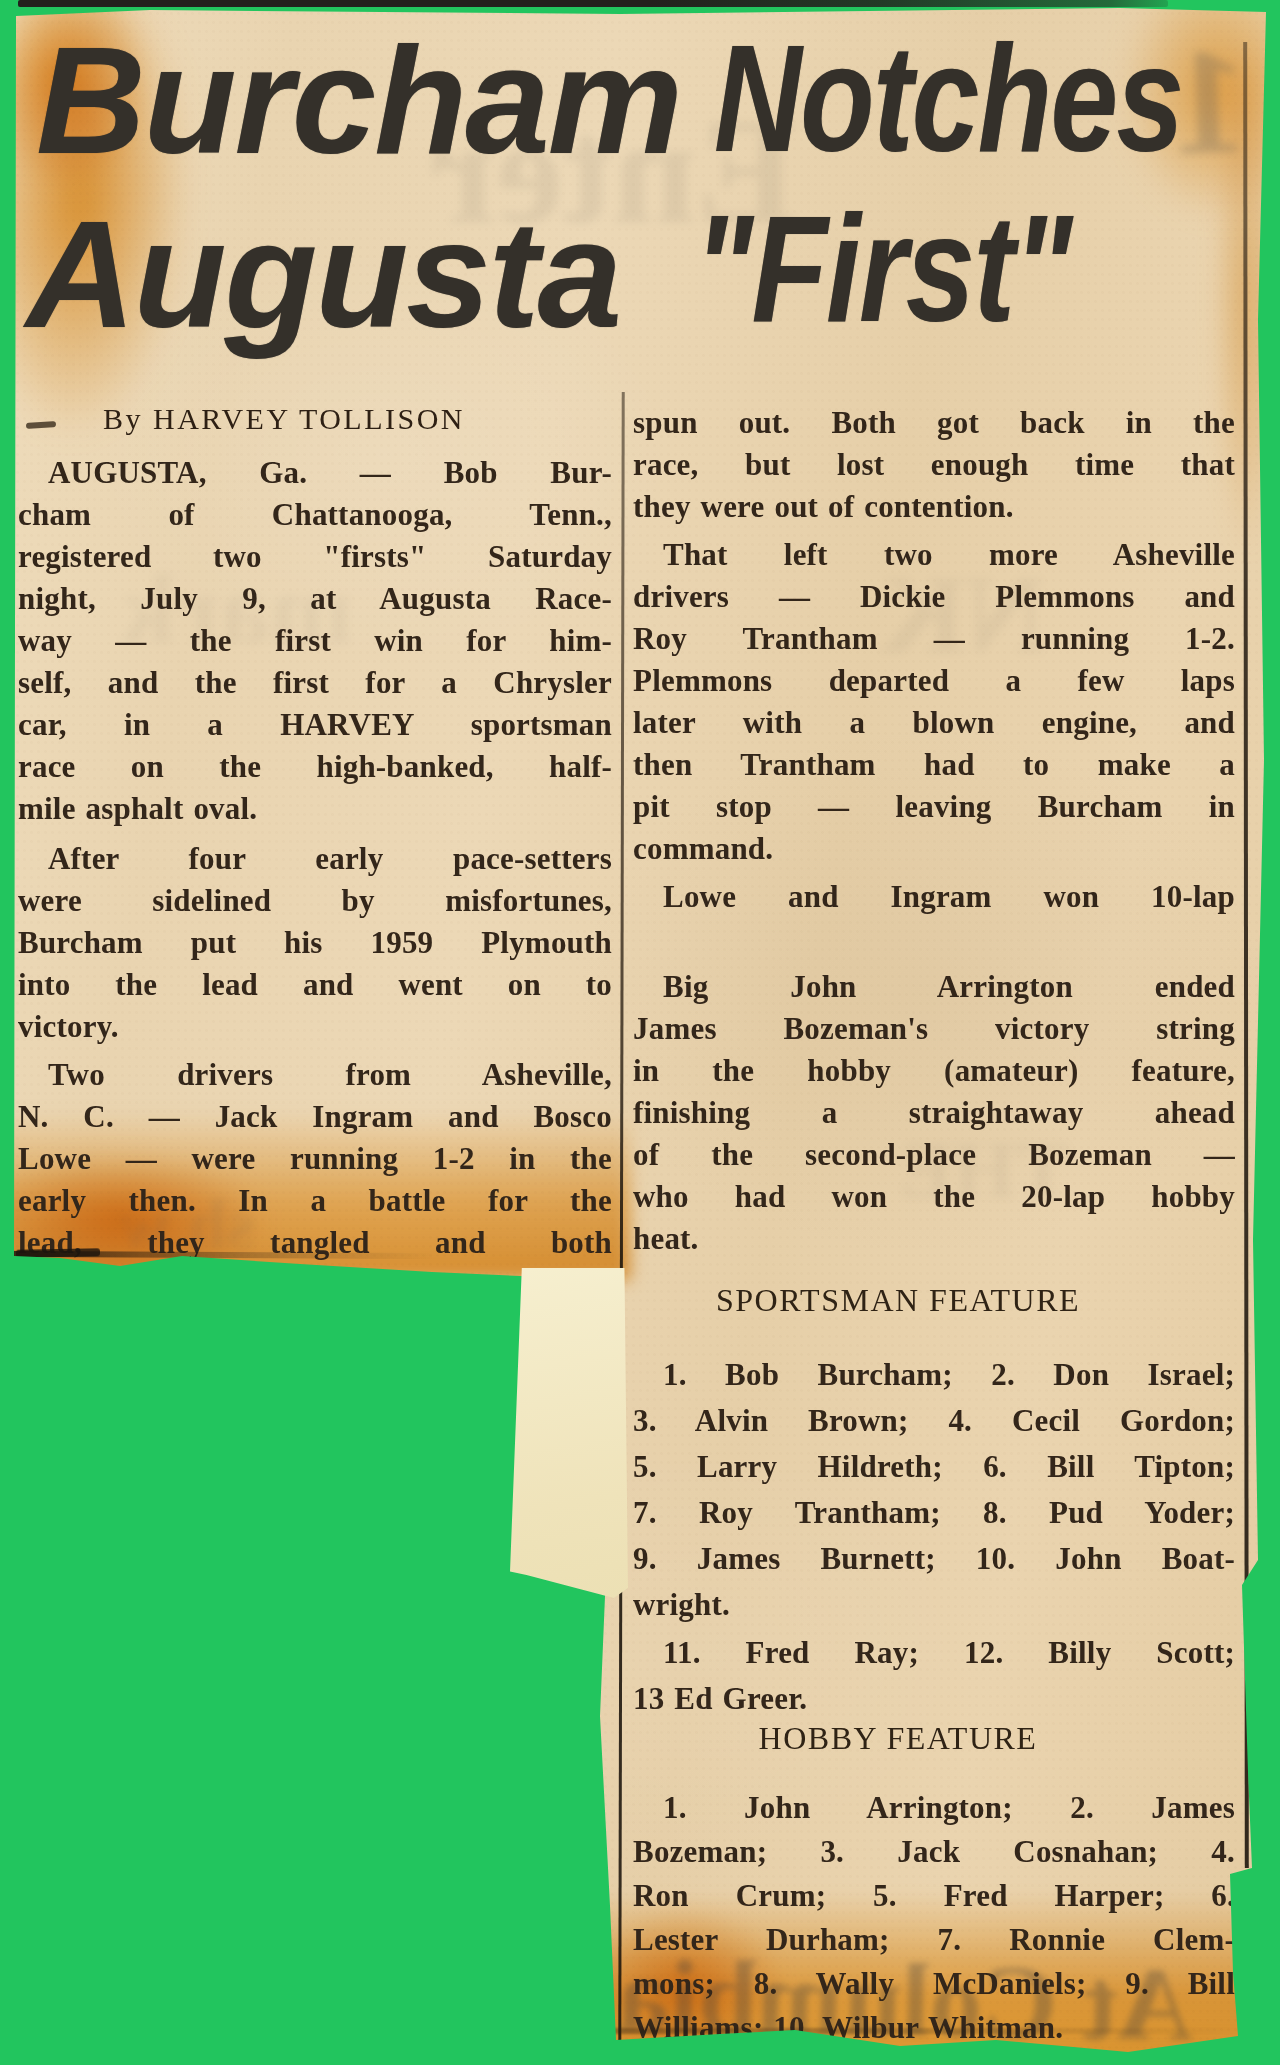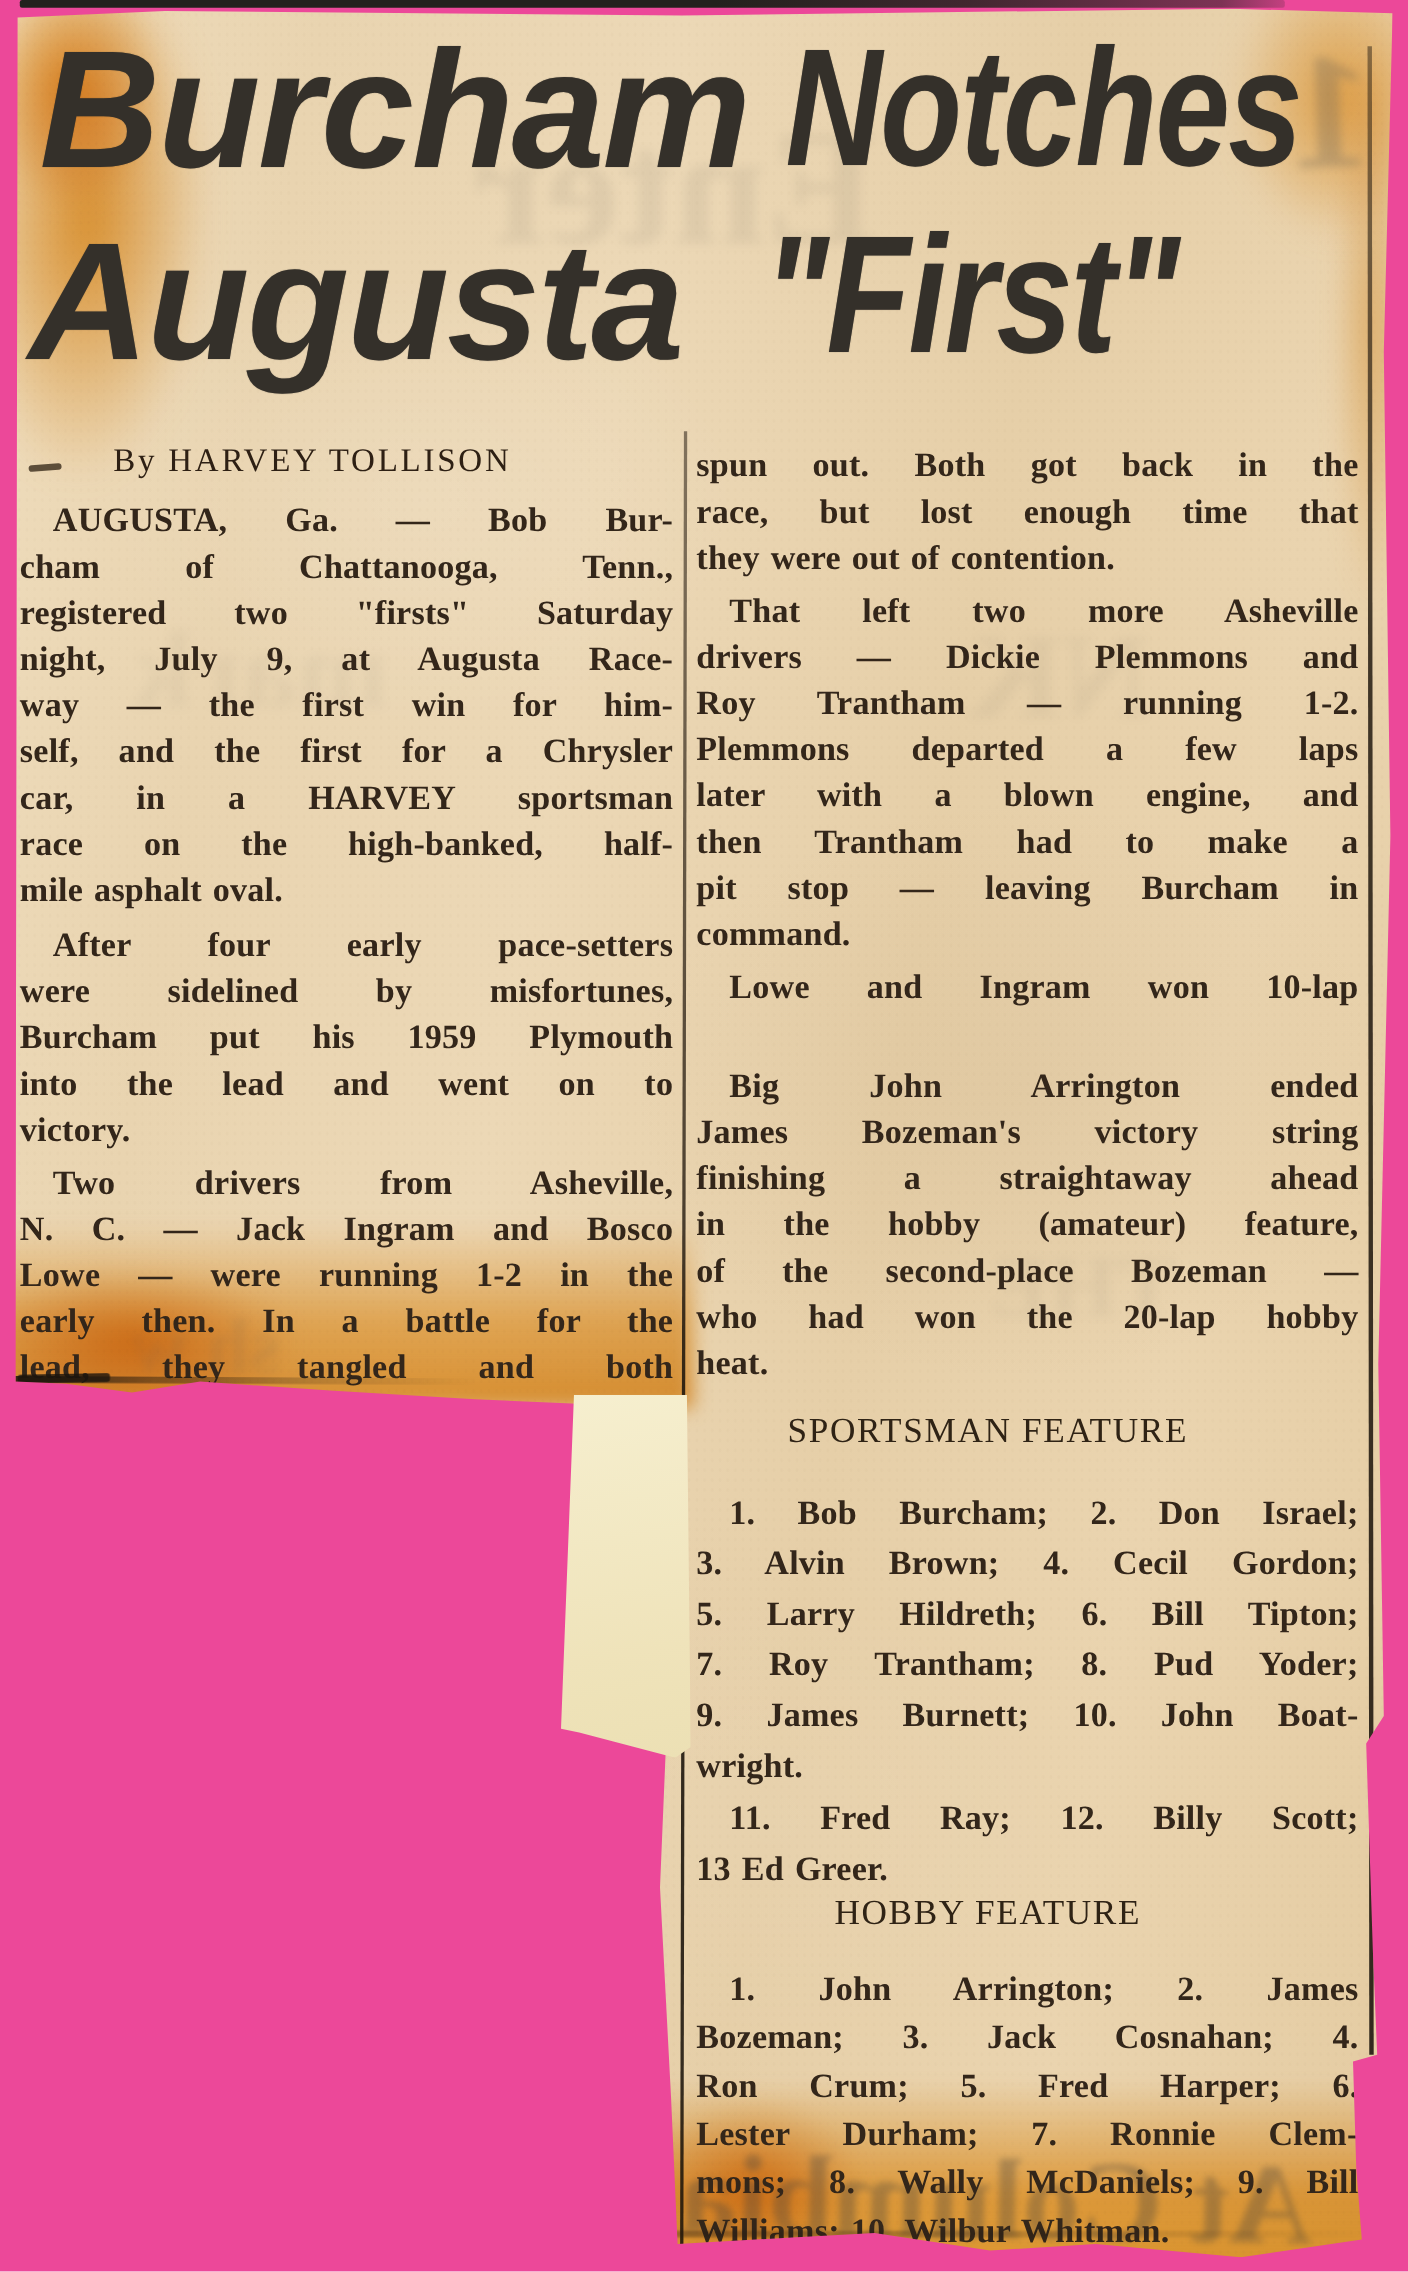--- a/index.html
+++ b/index.html
@@ -1,16 +1,16 @@
 <!DOCTYPE html>
 <html><head>
 <meta charset="utf-8">
 <style>
   html,body{margin:0;padding:0;background:#ffffff;}
-  .scan{position:relative;width:1280px;height:2065px;background:#ec4899;overflow:hidden;
+  .scan{position:relative;width:1280px;height:2065px;background:#22c55e;overflow:hidden;
         font-family:"Liberation Serif","DejaVu Serif",serif;}
   
   .topline{position:absolute;left:18px;top:0;width:1150px;height:7px;border-radius:2px;
            background:linear-gradient(to right,#23211d 0 55%,rgba(35,33,29,.85) 75%,rgba(35,33,29,.55) 95%,rgba(35,33,29,.2));}
   
   .clip{position:absolute;left:0;top:0;width:1280px;height:2065px;
         background:linear-gradient(100deg,#efddbd 0%,#e9d4b0 18%,#ecd8b6 38%,#e6cfa8 60%,#ead4af 78%,#e4cba1 100%);
         clip-path:polygon(16px 16px,150px 10px,620px 14px,1120px 8px,1266px 12px,
            1258px 320px,1264px 760px,1253px 1240px,1258px 1560px,1242px 1585px,1248px 1772px,1252px 1868px,
            1230px 1874px,1233px 1972px,1238px 2036px,
@@ -172,22 +172,22 @@
         <div class="tline">then Trantham had to make a</div>
         <div class="tline">pit stop — leaving Burcham in</div>
         <div class="tline last">command.</div>
       </div>
     <div class="tblock c2" id="b-c2p3">
         <div class="tline first">Lowe and Ingram won 10-lap</div>
       </div>
     <div class="tblock c2" id="b-c2p4">
         <div class="tline first">Big John Arrington ended</div>
         <div class="tline">James Bozeman's victory string</div>
+        <div class="tline">in the hobby (amateur) feature,</div>
         <div class="tline">finishing a straightaway ahead</div>
-        <div class="tline">in the hobby (amateur) feature,</div>
         <div class="tline">of the second-place Bozeman —</div>
         <div class="tline">who had won the 20-lap hobby</div>
         <div class="tline last">heat.</div>
       </div>
 
     <div class="subhead" id="sh-sportsman">SPORTSMAN FEATURE</div>
     <div class="tblock c2 lst" id="b-list1a">
         <div class="tline first">1. Bob Burcham; 2. Don Israel;</div>
         <div class="tline">3. Alvin Brown; 4. Cecil Gordon;</div>
         <div class="tline">5. Larry Hildreth; 6. Bill Tipton;</div>

